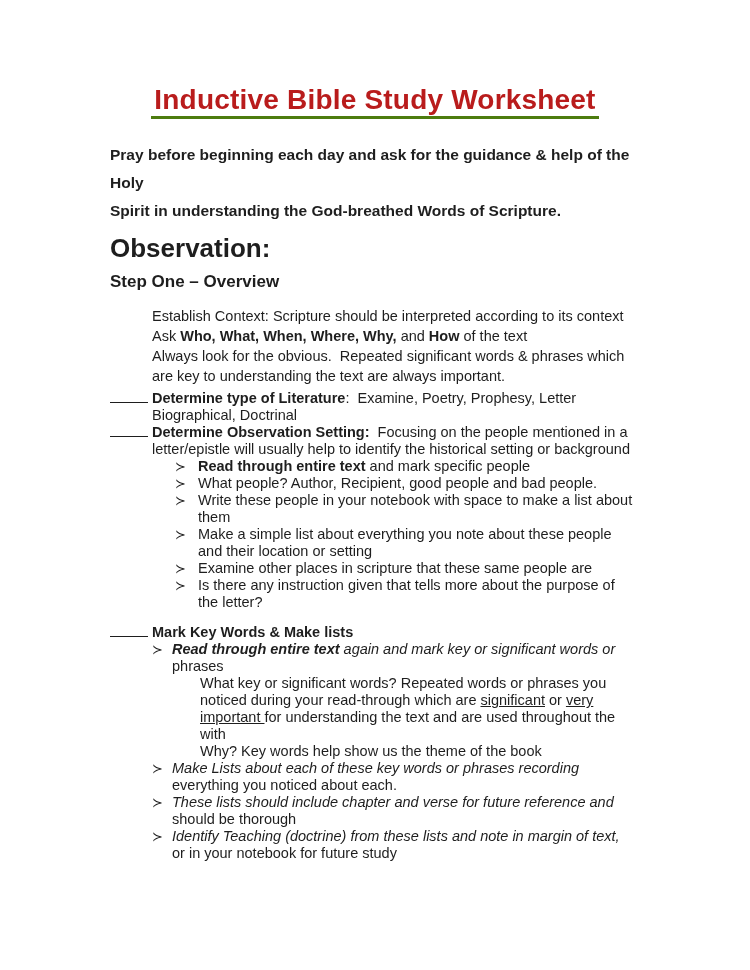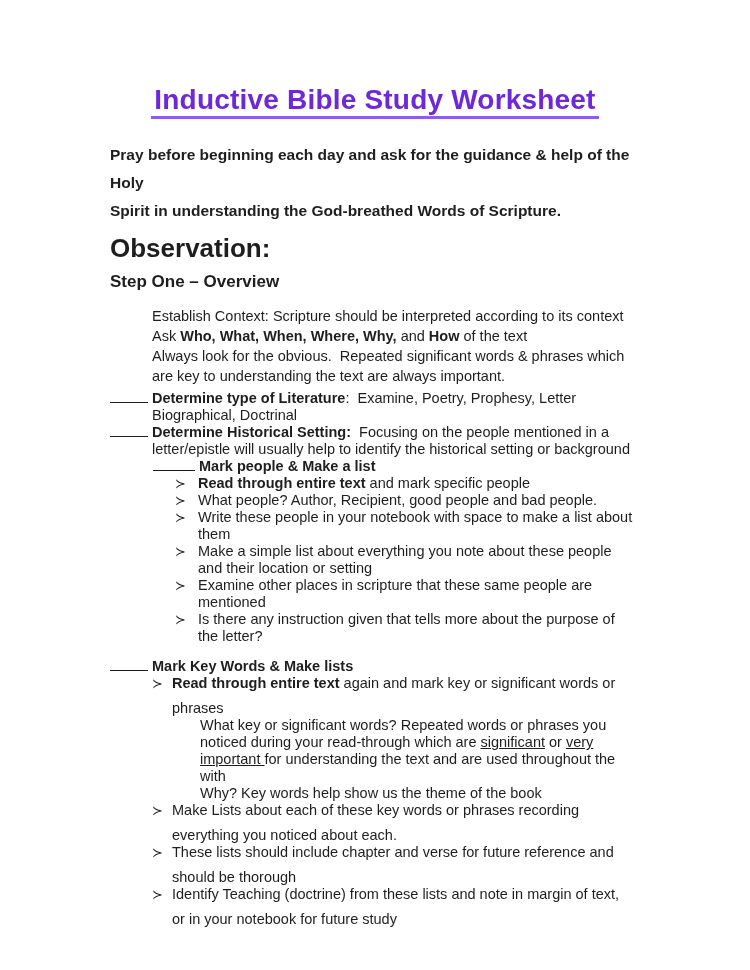--- a/index.html
+++ b/index.html
@@ -4,35 +4,35 @@
 <style>
   html,body{margin:0;padding:0;background:#e8e8e8;}
   .page{
     width:750px;height:970px;margin:0 auto;background:#ffffff;
     overflow:hidden;box-sizing:border-box;padding-top:84px;
     font-family:"Liberation Sans","DejaVu Sans",sans-serif;color:#1e1e1e;
   }
   .title-wrap{text-align:center;}
   .title{
     display:inline-block;font-size:28px;font-weight:700;letter-spacing:0.2px;
-    border-bottom:3px solid #8b5cf6;line-height:1.15;padding:0 3px;color:#6d28d9;
+    border-bottom:3px solid #4d7c0f;line-height:1.15;padding:0 3px;color:#b91c1c;
   }
   .intro{margin:22px 104px 0 110px;font-weight:700;font-size:15.5px;line-height:28px;}
   .obs{margin:8px 0 0 110px;font-size:26px;font-weight:700;line-height:30px;}
   .step{margin:9px 0 14px 110px;font-size:17px;font-weight:700;line-height:20px;}
   .doc-body{margin:2px 0 0 110px;}
   .line{white-space:pre;font-size:14.5px;line-height:17px;}
   .lh20{line-height:20px;}
   .p1,.cont1{padding-left:42px;}
   .item0{padding-left:0;}
   .subitem{padding-left:43px;}
   .bulletA{padding-left:65px;}
   .contA{padding-left:88px;}
-  .bulletB{padding-left:42px;}
-  .contB{padding-left:62px;margin-top:8px;}
+  .bulletB{padding-left:42px;font-style:italic;}
+  .contB{padding-left:62px;}
   .textB2{padding-left:90px;}
   .blank-main{display:inline-block;width:38px;height:2px;border-bottom:1.5px solid #1e1e1e;margin-right:4px;}
   .blank-sub{display:inline-block;width:42px;height:2px;border-bottom:1.5px solid #1e1e1e;margin-right:4px;}
   .bullet{display:inline-block;width:23px;font-size:13px;}
   .bulletB .bullet{width:20px;}
   .b{font-weight:700;}
   .u{text-decoration:underline;}
 </style>
 </head>
 <body>
@@ -48,31 +48,29 @@
   <div class="obs">Observation:</div>
   <div class="step">Step One – Overview</div>
   <div class="doc-body">
       <div class="line p1 lh20"><span class="">Establish Context: Scripture should be interpreted according to its context</span></div>
       <div class="line p1 lh20"><span class="">Ask </span><span class="b ">Who, What, When, Where, Why,</span><span class=""> and </span><span class="b ">How</span><span class=""> of the text</span></div>
       <div class="line p1 lh20"><span class="">Always look for the obvious.  Repeated significant words &amp; phrases which</span></div>
       <div class="line p1 lh20"><span class="">are key to understanding the text are always important.</span></div>
       <div style="height: 4px;"></div>
       <div class="line item0"><span class="blank-main"></span><span class="b ">Determine type of Literature</span><span class="">:  Examine, Poetry, Prophesy, Letter</span></div>
       <div class="line cont1"><span class="">Biographical, Doctrinal</span></div>
-      <div class="line item0"><span class="blank-main"></span><span class="b ">Determine Historical Setting:</span><span class="">  Focusing on the people mentioned in a</span></div>
+      <div class="line item0"><span class="blank-main"></span><span class="b ">Determine Observation Setting:</span><span class="">  Focusing on the people mentioned in a</span></div>
       <div class="line cont1"><span class="">letter/epistle will usually help to identify the historical setting or background</span></div>
-      <div class="line subitem"><span class="blank-sub"></span><span class="b ">Mark people &amp; Make a list</span></div>
       <div class="line bulletA"><span class="bullet">≻</span><span class="b ">Read through entire text</span><span class=""> and mark specific people</span></div>
       <div class="line bulletA"><span class="bullet">≻</span><span class="">What people? Author, Recipient, good people and bad people.</span></div>
       <div class="line bulletA"><span class="bullet">≻</span><span class="">Write these people in your notebook with space to make a list about</span></div>
       <div class="line contA"><span class="">them</span></div>
       <div class="line bulletA"><span class="bullet">≻</span><span class="">Make a simple list about everything you note about these people</span></div>
       <div class="line contA"><span class="">and their location or setting</span></div>
       <div class="line bulletA"><span class="bullet">≻</span><span class="">Examine other places in scripture that these same people are</span></div>
-      <div class="line contA"><span class="">mentioned</span></div>
       <div class="line bulletA"><span class="bullet">≻</span><span class="">Is there any instruction given that tells more about the purpose of</span></div>
       <div class="line contA"><span class="">the letter?</span></div>
       <div style="height: 13px;"></div>
       <div class="line item0"><span class="blank-main"></span><span class="b ">Mark Key Words &amp; Make lists</span></div>
       <div class="line bulletB"><span class="bullet">≻</span><span class="b ">Read through entire text</span><span class=""> again and mark key or significant words or</span></div>
       <div class="line contB"><span class="">phrases</span></div>
       <div class="line textB2"><span class="">What key or significant words? Repeated words or phrases you</span></div>
       <div class="line textB2"><span class="">noticed during your read-through which are </span><span class="u">significant</span><span class=""> or </span><span class="u">very</span></div>
       <div class="line textB2"><span class="u">important </span><span class="">for understanding the text and are used throughout the</span></div>
       <div class="line textB2"><span class="">with</span></div>

